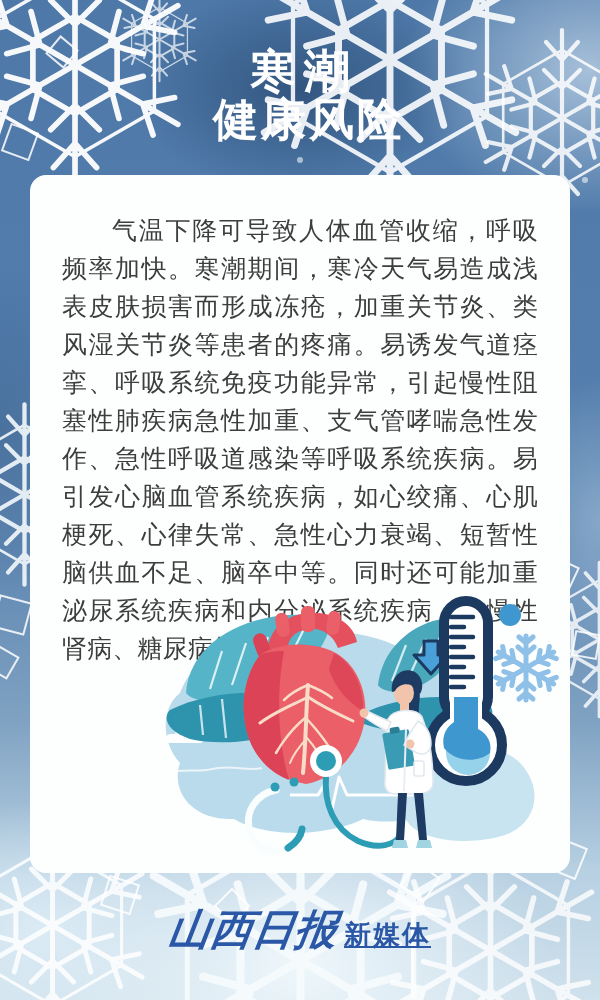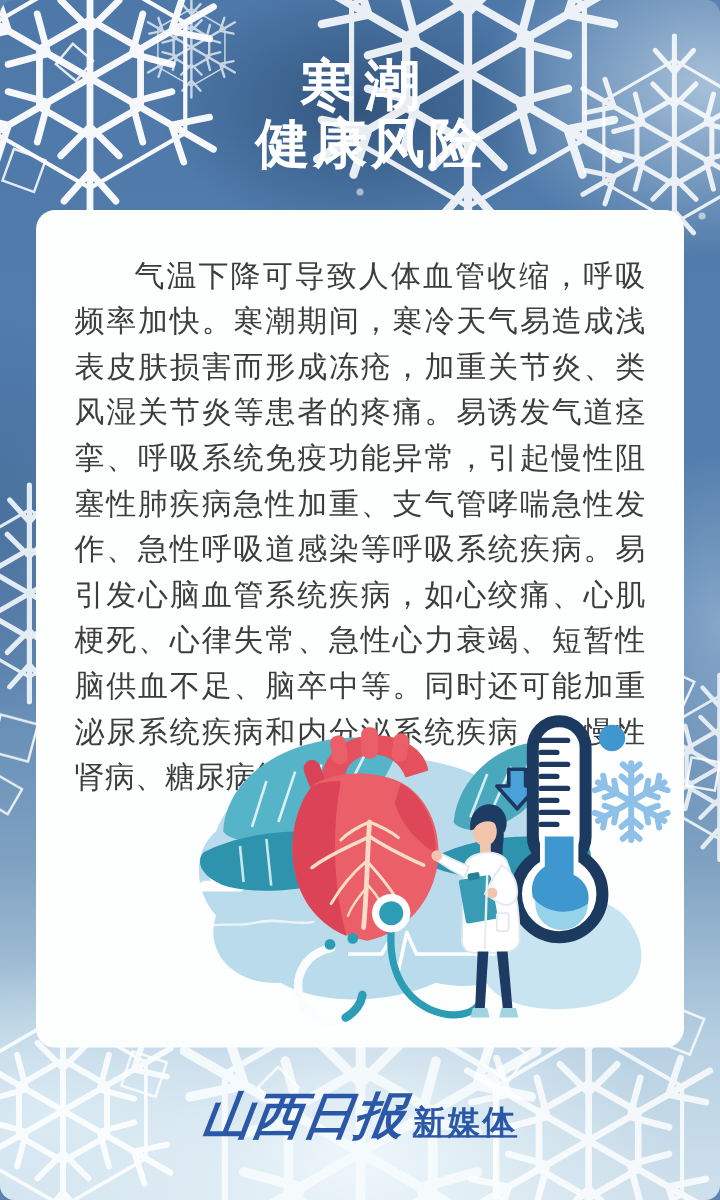--- a/index.html
+++ b/index.html
@@ -1,17 +1,17 @@
 <!DOCTYPE html>
 <html><head>
 <meta charset="utf-8">
 <style>
   html,body{margin:0;padding:0;}
   body{width:600px;height:1000px;overflow:hidden;background:#5b84b0;font-family:"Liberation Sans",sans-serif;}
-  .poster{position:relative;width:600px;height:1000px;overflow:hidden;border-radius:12px;}
+  .poster{position:relative;width:600px;height:1000px;overflow:hidden;}
   .bg{position:absolute;inset:0;
     background:
       radial-gradient(ellipse 240px 150px at 300px 90px, rgba(23,50,86,.50), transparent 70%),
       radial-gradient(ellipse 260px 200px at 590px 70px, rgba(226,240,250,.60), transparent 72%),
       radial-gradient(ellipse 160px 240px at 0px 430px, rgba(30,60,100,.22), transparent 70%),
       radial-gradient(ellipse 120px 200px at 600px 520px, rgba(210,230,244,.35), transparent 70%),
       radial-gradient(ellipse 340px 220px at 300px 965px, rgba(240,248,252,.95), transparent 75%),
       radial-gradient(ellipse 240px 180px at 40px 930px, rgba(225,240,248,.80), transparent 72%),
       linear-gradient(180deg,#4d78a8 0%,#527dac 35%,#5f87b2 55%,#7fa2c2 72%,#b7d0e2 87%,#cfe1ec 100%);
   }

